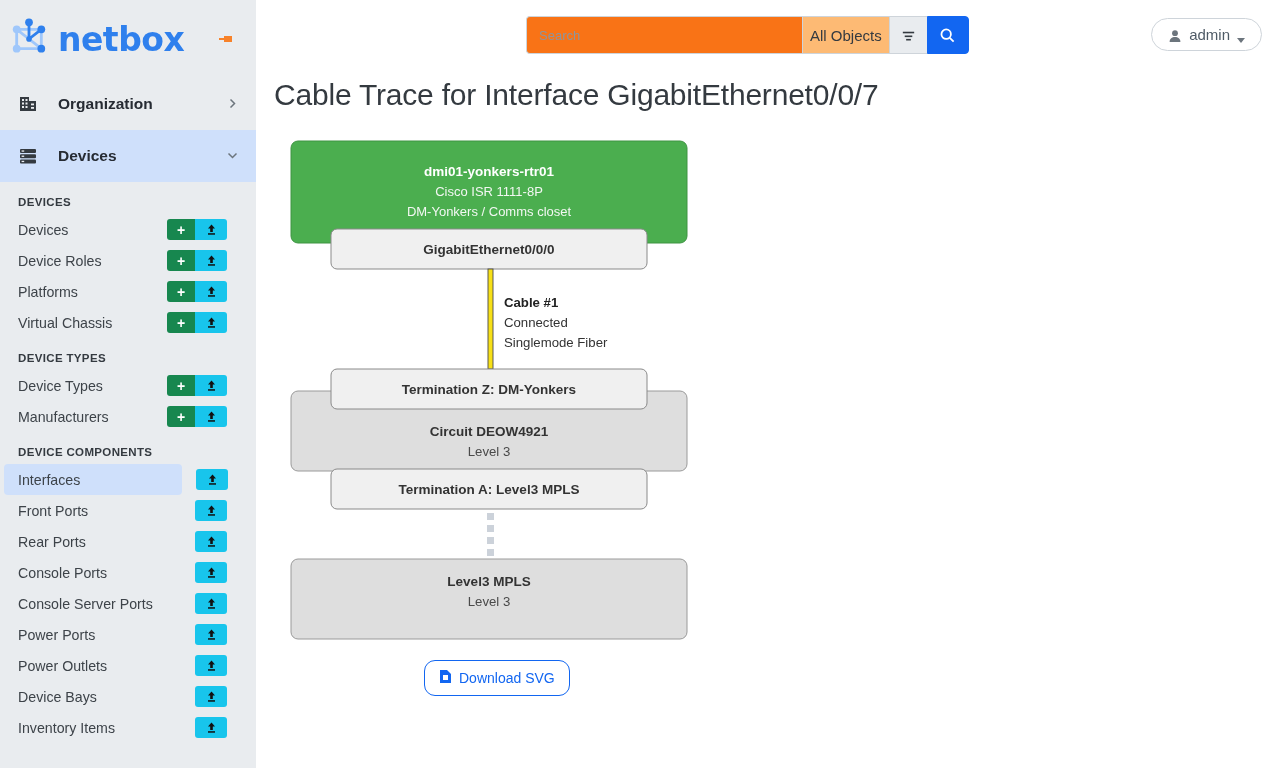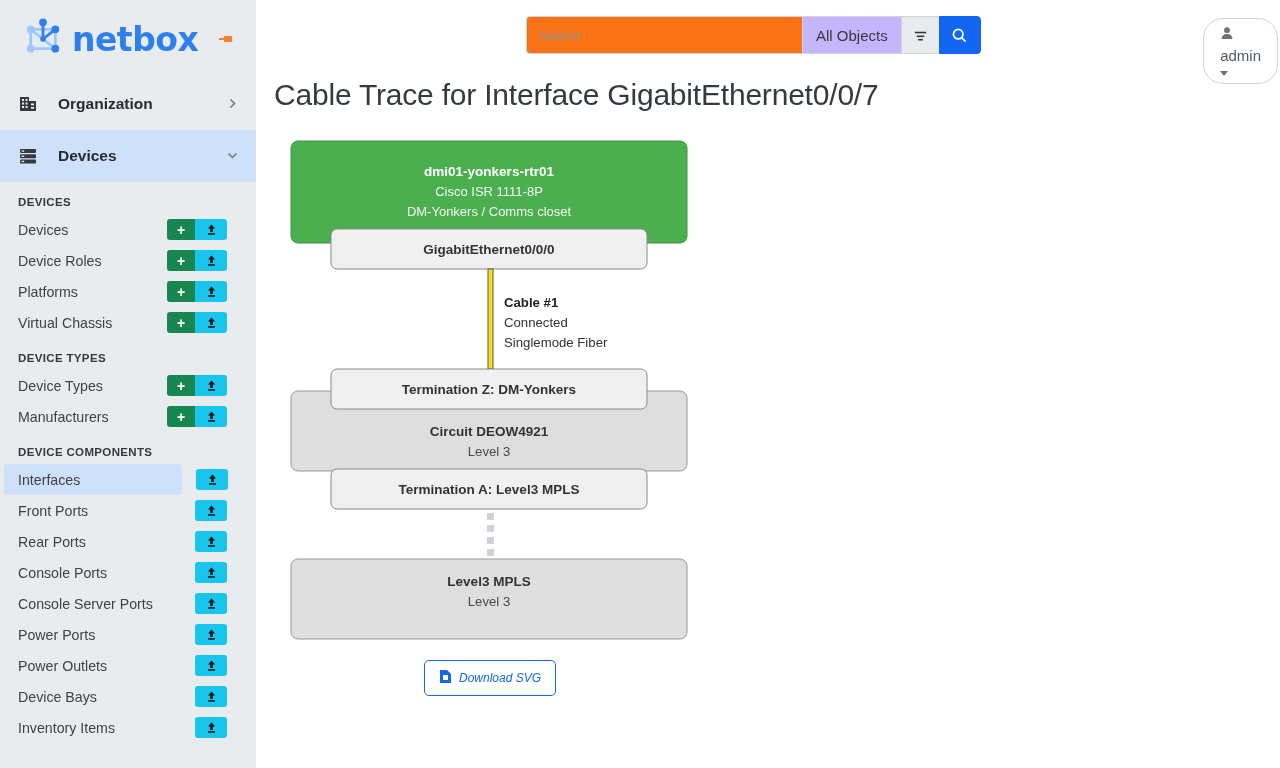--- a/index.html
+++ b/index.html
@@ -15,21 +15,21 @@
   .sidebar {
     width: 256px; height: 768px;
     background: #e9ecef;
     flex: 0 0 256px;
     overflow: hidden;
     position: relative;
   }
   .brand {
     height: 78px;
     display: flex; align-items: center;
-    padding: 0 20px;
+    padding: 0 6px;
     position: relative;
   }
   .logo-mark { width: 46px; height: 44px; flex: 0 0 46px; }
   .logo-word {
     font-size: 33px; font-weight: 700; color: #2f80ed;
     letter-spacing: -0.5px; margin-left: 6px;
     font-family: "DejaVu Sans", sans-serif;
   }
   .pin-icon { position: absolute; right: 22px; top: 33px; }
 
@@ -96,39 +96,39 @@
     width: 276px; height: 38px;
     border: 1px solid #ced4da; border-right: none;
     border-radius: 4px 0 0 4px;
     padding: 0 12px; font-size: 13px; color: #343a40;
     outline: none; background: #f97316;
     font-family: "Liberation Sans", sans-serif;
   }
   .search-input::placeholder { color: #8d959e; }
   .search-scope {
     display: flex; align-items: center; justify-content: center;
-    background: #c4b5fd; border: 1px solid #ced4da; border-right: none;
-    padding: 0 13px; font-size: 15px; color: #343a40; cursor: pointer;
+    background: #fdba74; border: 1px solid #ced4da; border-right: none;
+    padding: 0 7px; font-size: 15px; color: #343a40; cursor: pointer;
     white-space: nowrap;
   }
   .search-filter {
     display: flex; align-items: center; justify-content: center;
     background: #e9ecef; border: 1px solid #ced4da; border-right: none;
     width: 38px; cursor: pointer;
   }
   .search-go {
     display: flex; align-items: center; justify-content: center;
     background: #1266f1; width: 42px; border-radius: 0 4px 4px 0;
     cursor: pointer; border: 1px solid #1266f1;
   }
   .user-btn {
-    position: absolute; right: 2px; top: 18px;
-    display: flex; align-items: flex-start; gap: 7px;
+    position: absolute; right: 18px; top: 18px;
+    display: flex; align-items: flex-end; gap: 7px;
     border: 1px solid #ced4da; border-radius: 20px;
-    padding: 7px 16px; cursor: pointer; background:#fff;flex-direction:column;
+    padding: 7px 16px; cursor: pointer; background:#fff;
   }
   .user-btn .uname { font-size: 15px; color: #4f5b66; }
   .caret {
     width: 0; height: 0; border-left: 4.5px solid transparent;
     border-right: 4.5px solid transparent; border-top: 5.5px solid #6c757d;
   }
 
   .page-title {
     font-size: 30px; font-weight: 400; color: #343a40;
     padding: 8px 0 0 18px; letter-spacing: -0.2px;
@@ -136,22 +136,22 @@
 
   .content { display: flex; padding: 28px 18px 0 34px; gap: 0; }
   .trace-col { width: 398px; flex: 0 0 398px; position: relative; }
   .paths-col { flex: 1; padding-left: 26px; }
 
   
   .svgwrap { position: relative; width: 398px; }
   .dl-btn {
     display: inline-flex; align-items: center; gap: 7px;
     border: 1px solid #1266f1; color: #1266f1; background: #fff;
-    border-radius: 5px; padding: 8px 14px; font-size: 12px;
-    cursor: pointer; margin: 16px 0 0 134px; font-style: italic;
+    border-radius: 11px; padding: 8px 14px; font-size: 14px;
+    cursor: pointer; margin: 16px 0 0 134px;
   }
   .trace-status {
     text-align: center; color: #2e7d32;
     font-size: 31px; font-weight: 400; margin-top: 24px;
   }
 
   
   .card {
     border: 1px solid #e3e6ea; border-radius: 7px;
     background: #fff; padding: 18px 18px 22px 18px;

